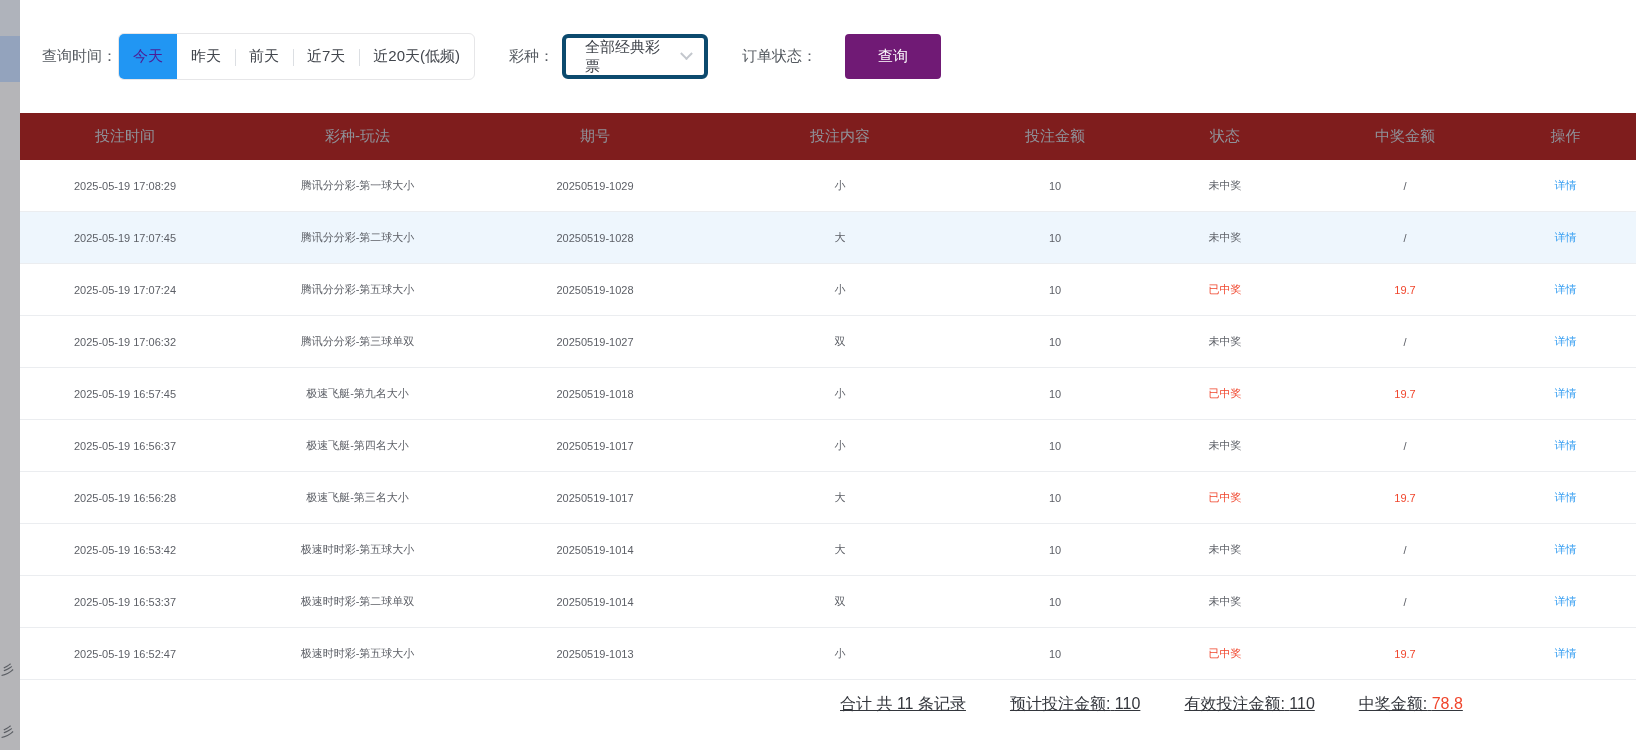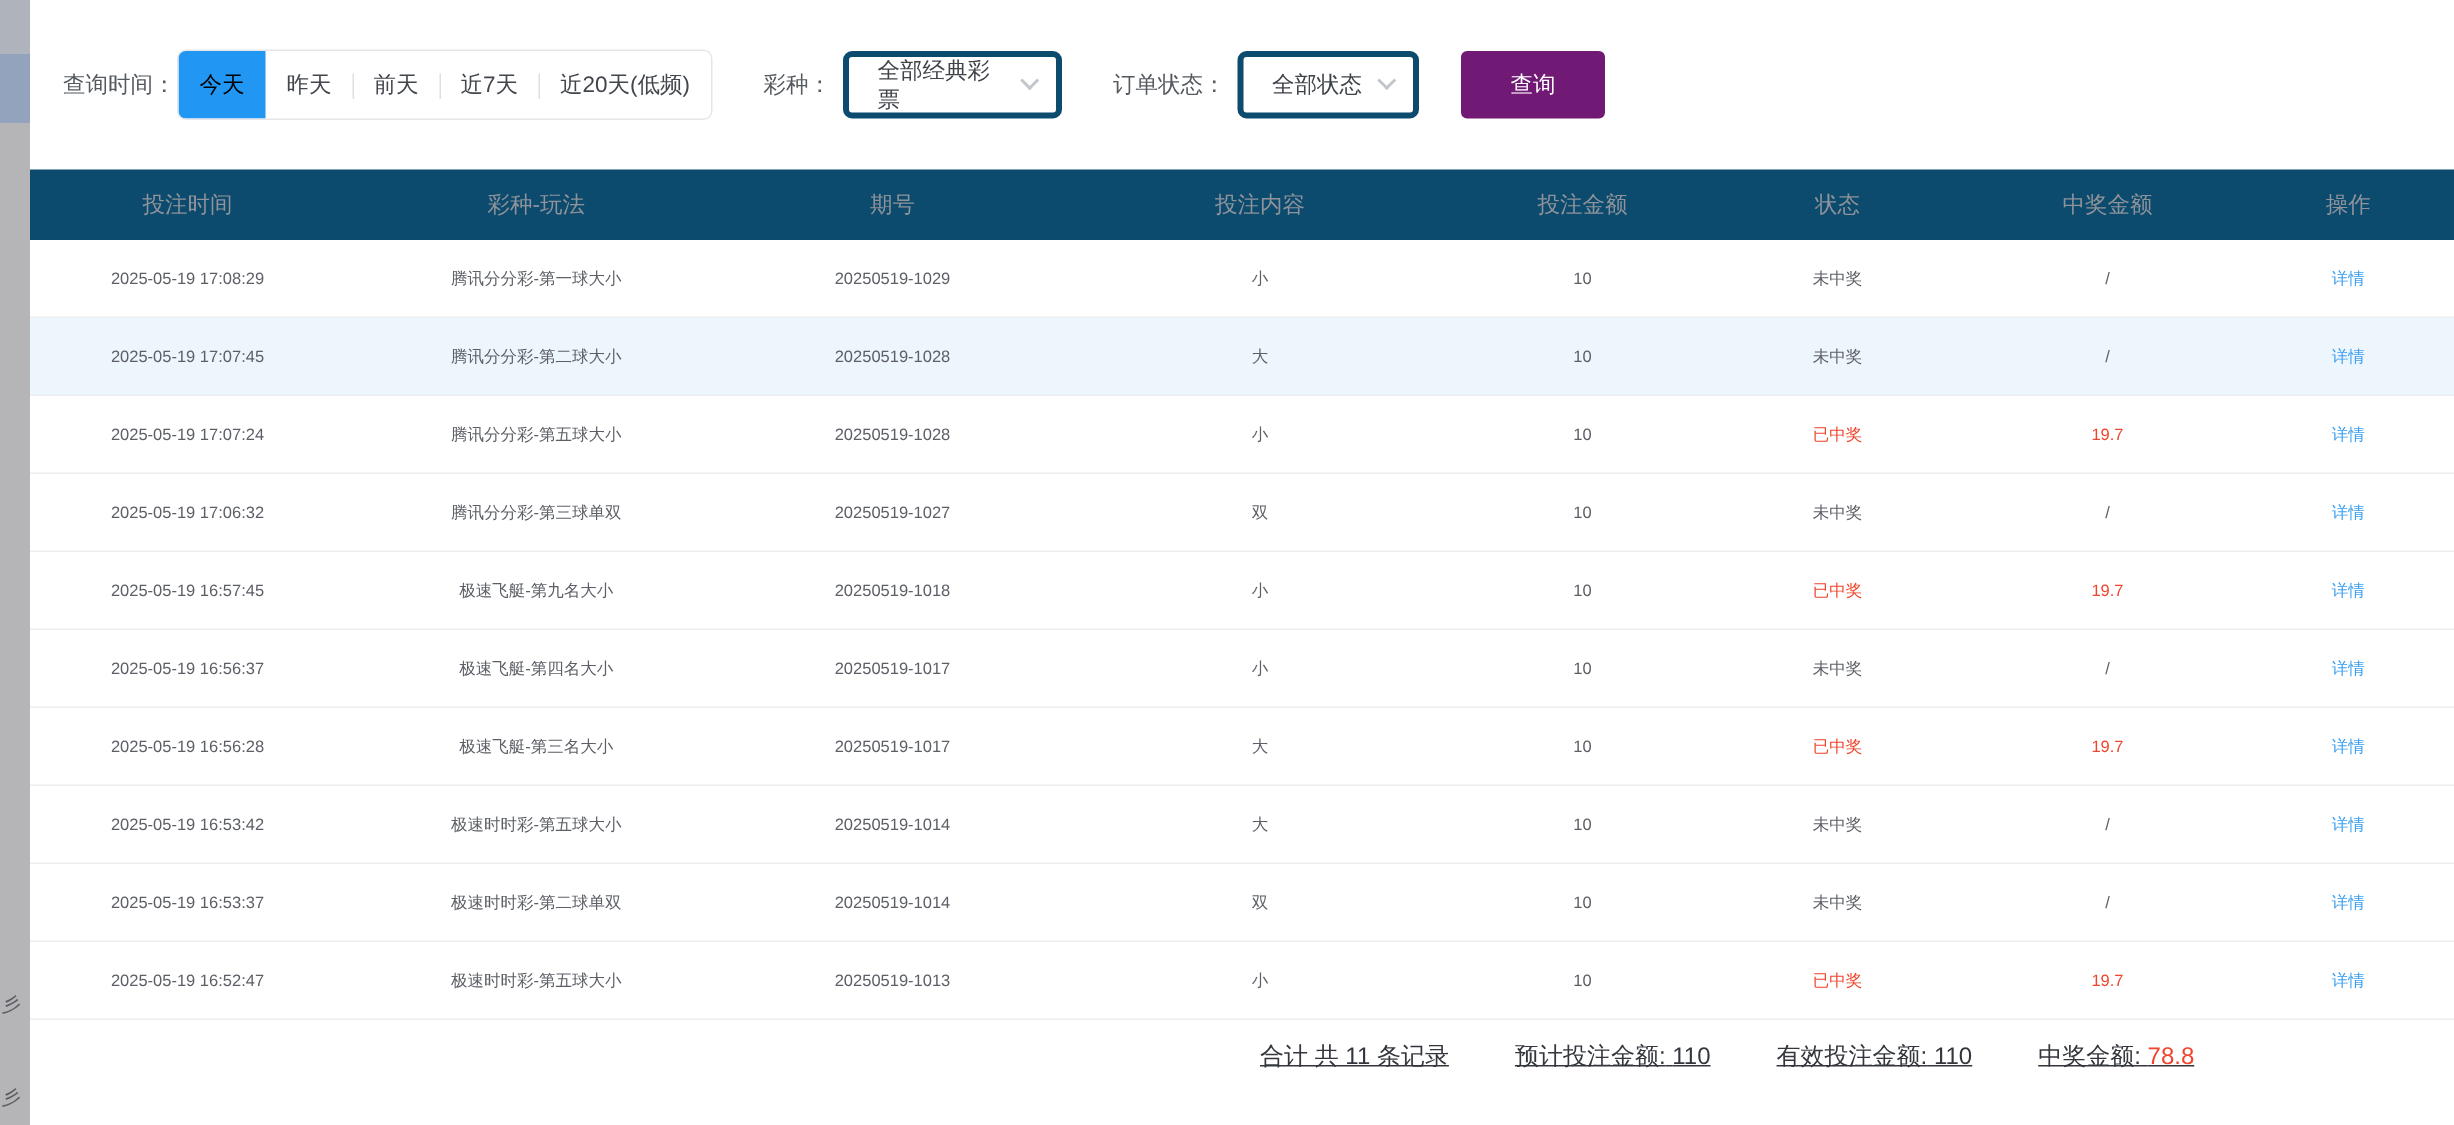--- a/index.html
+++ b/index.html
@@ -15,30 +15,30 @@
   .strip-glyph.g2 { top:725px; }
 
   .main { position:absolute; left:20px; top:0; width:1616px; height:750px;border-radius:25px; }
 
   
   .filter-bar { height:113px; display:flex; align-items:center; padding:33px 0 33px 22px; }
   .filter-label { font-size:15px; color:#555a60; white-space:nowrap; }
   .seg-control { display:inline-flex; align-items:stretch; height:47px; border:1px solid #e6e6e8; border-radius:6px; overflow:hidden; background:#fff; margin-left:1px; }
   .seg-item { display:flex; align-items:center; padding:0 14px; font-size:15px; color:#42464d; position:relative; cursor:pointer; white-space:nowrap; }
   .seg-item.divided::before { content:''; position:absolute; left:0; top:15px; width:1px; height:17px; background:#dcdfe3; }
-  .seg-item.active { background:#2196f3; color:#000000; }
+  .seg-item.active { background:#2196f3; color:#4c1d95; }
   .lbl-gap { margin-left:34px; }
   .select-box { display:inline-flex; align-items:center; justify-content:space-between; height:45px; border:4px solid #0c4a6e; border-radius:6px; background:#fff; padding:0 13px 0 19px; margin-left:8px; font-size:15px; color:#3f434a; cursor:pointer; }
   .select-box.lottery { width:146px; }
   .select-box.status  { width:121px; }
   .chevron { width:9px; height:9px; border-right:2px solid #c3c7cd; border-bottom:2px solid #c3c7cd; transform:rotate(45deg) translate(-2px,-2px); margin-left:10px; }
   .query-btn { margin-left:28px; width:96px; height:45px; background:#701a75; color:#fff; font-size:15px; border:none; border-radius:4px; cursor:pointer; font-family:inherit; }
 
   
-  .table-header { display:flex; align-items:center; height:47px; background:#0c4a6e; color:#8f939a; font-size:15px; }
+  .table-header { display:flex; align-items:center; height:47px; background:#7f1d1d; color:#8f939a; font-size:15px; }
   .table-row { display:flex; align-items:center; height:52px; border-bottom:1px solid #ebedf0; font-size:11px; color:#5c5f66; background:#fff; }
   .table-row.highlight { background:#eef6fd; }
   .cell { text-align:center; overflow:hidden; white-space:nowrap; }
   .c1 { width:210px; } .c2 { width:255px; } .c3 { width:220px; } .c4 { width:270px; }
   .c5 { width:160px; } .c6 { width:180px; } .c7 { width:180px; } .c8 { width:141px; }
   .red { color:#f0452c; }
   .detail-link { color:#3aa0f2; text-decoration:none; cursor:pointer; }
 
   
   .summary-bar { display:flex; align-items:center; height:48px; font-size:16px; color:#33363c; padding-left:820px; }
@@ -69,24 +69,20 @@
           <div class="seg-item divided">近20天(低频)</div>
         </div>
 
       <span class="filter-label lbl-gap">彩种：</span>
       <div class="select-box lottery">
         <span>全部经典彩票</span>
         <span class="chevron"></span>
       </div>
 
       <span class="filter-label lbl-gap">订单状态：</span>
-      <div class="select-box status">
-        <span>全部状态</span>
-        <span class="chevron"></span>
-      </div>
 
       <button class="query-btn">查询</button>
     </div>
 
     <div class="table">
       <div class="table-header" id="table-header">
           <div class="cell c1">投注时间</div>
           <div class="cell c2">彩种-玩法</div>
           <div class="cell c3">期号</div>
           <div class="cell c4">投注内容</div>

